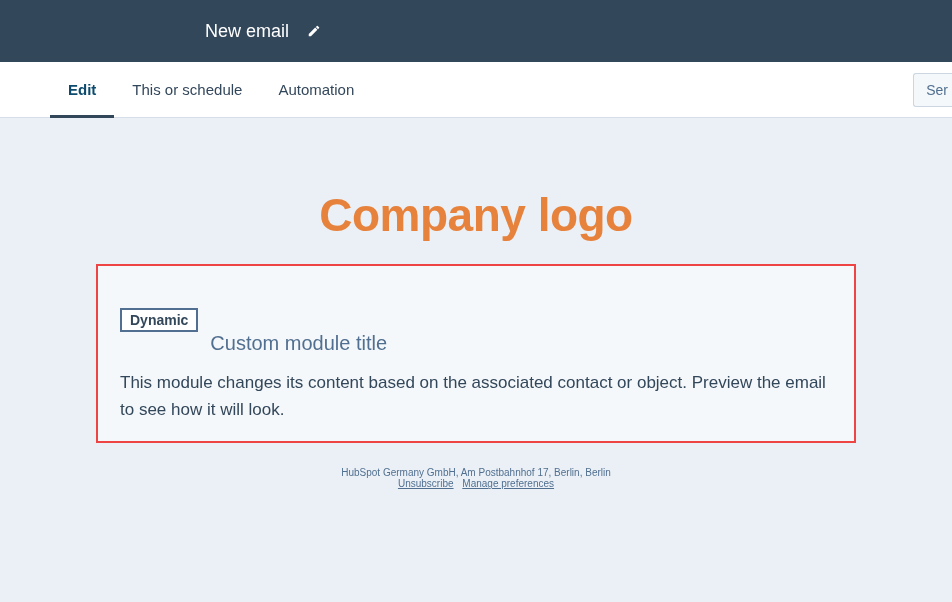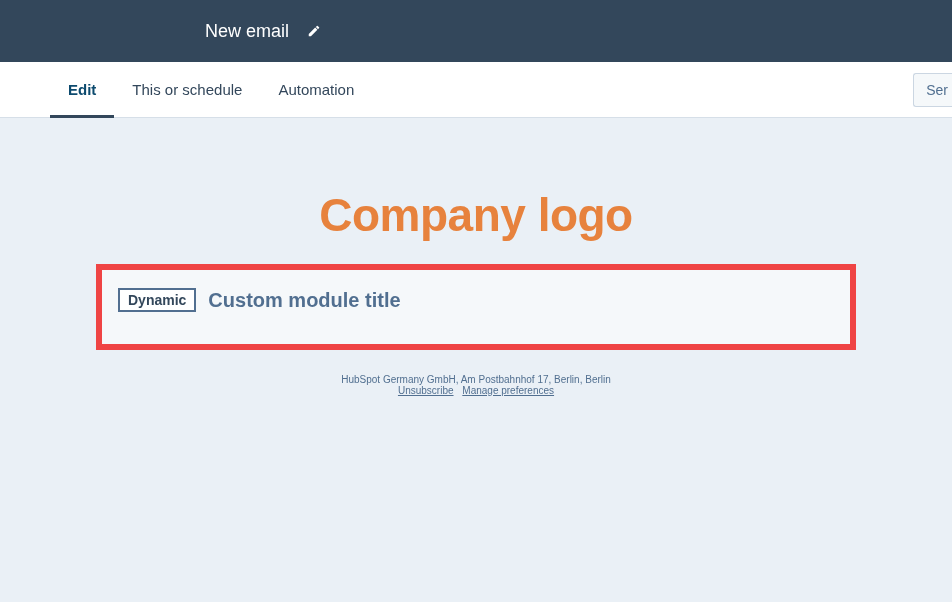--- a/index.html
+++ b/index.html
@@ -87,44 +87,45 @@
       text-align: center;
     }
     .company-logo {
       color: #e7823d;
       font-size: 46px;
       font-weight: 700;
       letter-spacing: -0.5px;
       margin-bottom: 22px;
     }
     .module {
-      border: 6px solid #ef4444;
+      border: 2px solid #ef4444;
       background: #f5f8fa;
       text-align: left;
-      padding: 18px 16px;
+      padding: 18px 22px;
       margin: 0 auto;
     }
     .module-header {
       display: flex;
       align-items: center;
       gap: 12px;
       margin-bottom: 14px;
     }
     .badge {
       border: 2px solid #516f90;
       color: #33475b;
       font-size: 14px;
       font-weight: 600;
       padding: 2px 8px;
       background: #fff;
     }
     .module-title {
       color: #516f90;
       font-size: 20px;
-      font-weight: 700;
+      font-weight: 400;
+      margin-top: 48px;
     }
     .module-desc {
       color: #33475b;
       font-size: 17px;
       line-height: 1.6;
     }
     .footer {
       text-align: center;
       color: #516f90;
       font-size: 10px;
@@ -165,20 +166,21 @@
 
 <div class="canvas">
   <div class="email-body">
     <div class="company-logo">Company logo</div>
 
     <div class="module">
       <div class="module-header">
         <span class="badge">Dynamic</span>
         <span class="module-title">Custom module title</span>
       </div>
+      <div class="module-desc">This module changes its content based on the associated contact or object. Preview the email to see how it will look.</div>
     </div>
 
     <div class="footer">
       <div>HubSpot Germany GmbH, Am Postbahnhof 17, Berlin, Berlin</div>
       <div class="links">
         <a>Unsubscribe</a>
         <a>Manage preferences</a>
       </div>
     </div>
   </div>

